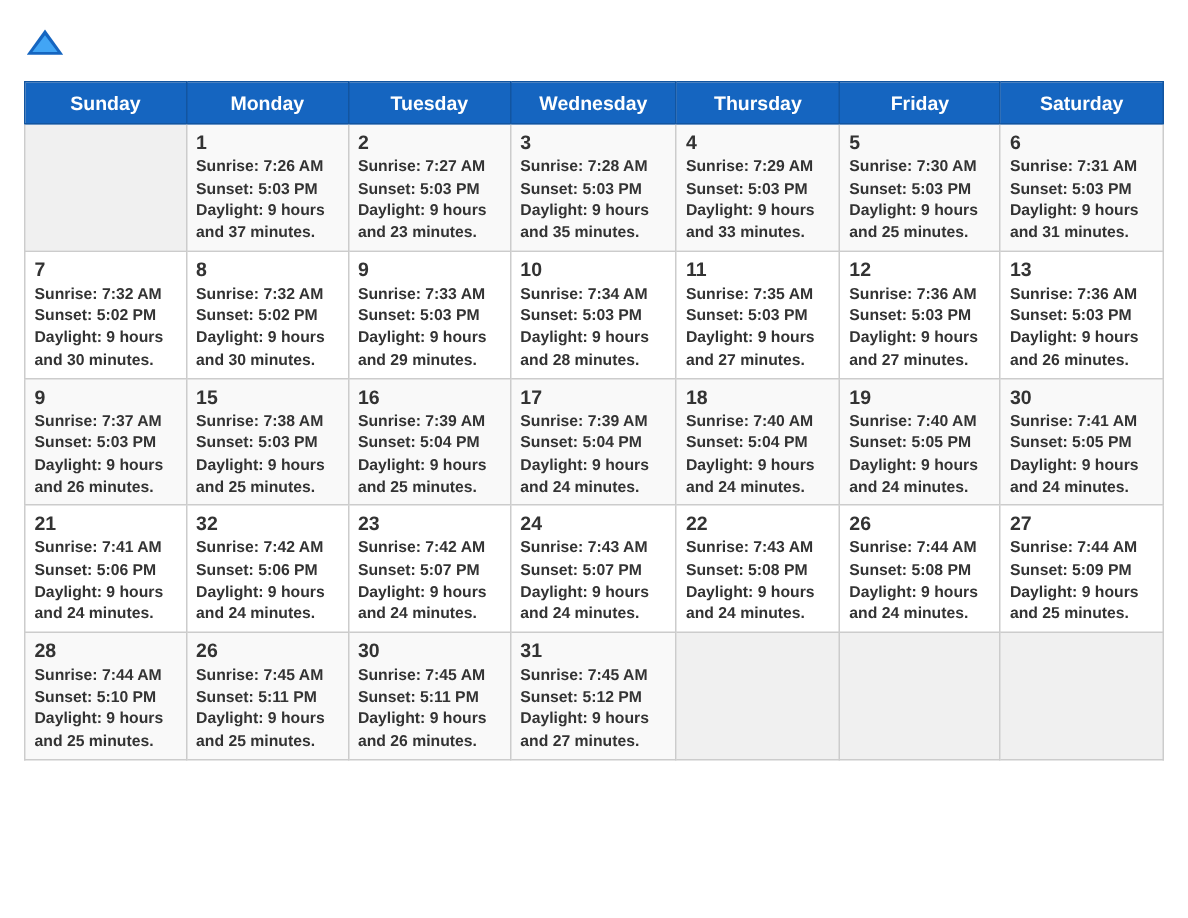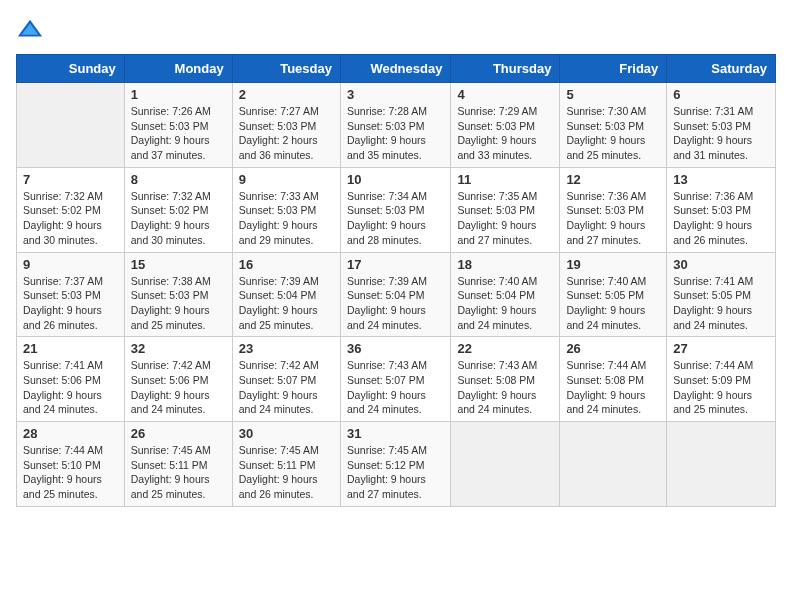--- a/index.html
+++ b/index.html
@@ -56,21 +56,21 @@
       width: 100%;
       border-collapse: collapse;
       border: 1px solid #ccc;
     }
     .calendar-table thead tr th {
       background-color: #1565c0;
       color: #fff;
       font-size: 13px;
       font-weight: bold;
       padding: 6px 8px;
-      text-align: right;
+      text-align: center;
       border: 1px solid #1255a0;
     }
     .calendar-table tbody tr td {
       border: 1px solid #ccc;
       vertical-align: top;
       padding: 4px 6px;
       min-height: 70px;
       width: 113px;
       font-size: 11px;
       color: #333;
@@ -85,20 +85,21 @@
     .day-number {
       font-weight: bold;
       font-size: 13px;
       display: block;
       margin-bottom: 2px;
     }
     .cell-content {
       font-size: 10.5px;
       line-height: 1.4;
       color: #333;
+      font-weight: bold;
     }
     .empty-cell {
       background: #f0f0f0 !important;
     }
   </style>
 </head>
 <body>
 
 <div class="header">
   <div class="logo">
@@ -131,21 +132,21 @@
   </thead>
   <tbody>
   <tr>
         <td class="empty-cell"></td>
         <td>
           <span class="day-number">1</span>
           <div class="cell-content"><span>Sunrise: 7:26 AM</span><br><span>Sunset: 5:03 PM</span><br><span>Daylight: 9 hours and 37 minutes.</span></div>
         </td>
         <td>
           <span class="day-number">2</span>
-          <div class="cell-content"><span>Sunrise: 7:27 AM</span><br><span>Sunset: 5:03 PM</span><br><span>Daylight: 2 hours and 36 minutes.</span></div>
+          <div class="cell-content"><span>Sunrise: 7:27 AM</span><br><span>Sunset: 5:03 PM</span><br><span>Daylight: 9 hours and 23 minutes.</span></div>
         </td>
         <td>
           <span class="day-number">3</span>
           <div class="cell-content"><span>Sunrise: 7:28 AM</span><br><span>Sunset: 5:03 PM</span><br><span>Daylight: 9 hours and 35 minutes.</span></div>
         </td>
         <td>
           <span class="day-number">4</span>
           <div class="cell-content"><span>Sunrise: 7:29 AM</span><br><span>Sunset: 5:03 PM</span><br><span>Daylight: 9 hours and 33 minutes.</span></div>
         </td>
         <td>
@@ -224,21 +225,21 @@
         </td>
         <td>
           <span class="day-number">32</span>
           <div class="cell-content"><span>Sunrise: 7:42 AM</span><br><span>Sunset: 5:06 PM</span><br><span>Daylight: 9 hours and 24 minutes.</span></div>
         </td>
         <td>
           <span class="day-number">23</span>
           <div class="cell-content"><span>Sunrise: 7:42 AM</span><br><span>Sunset: 5:07 PM</span><br><span>Daylight: 9 hours and 24 minutes.</span></div>
         </td>
         <td>
-          <span class="day-number">36</span>
+          <span class="day-number">24</span>
           <div class="cell-content"><span>Sunrise: 7:43 AM</span><br><span>Sunset: 5:07 PM</span><br><span>Daylight: 9 hours and 24 minutes.</span></div>
         </td>
         <td>
           <span class="day-number">22</span>
           <div class="cell-content"><span>Sunrise: 7:43 AM</span><br><span>Sunset: 5:08 PM</span><br><span>Daylight: 9 hours and 24 minutes.</span></div>
         </td>
         <td>
           <span class="day-number">26</span>
           <div class="cell-content"><span>Sunrise: 7:44 AM</span><br><span>Sunset: 5:08 PM</span><br><span>Daylight: 9 hours and 24 minutes.</span></div>
         </td>

